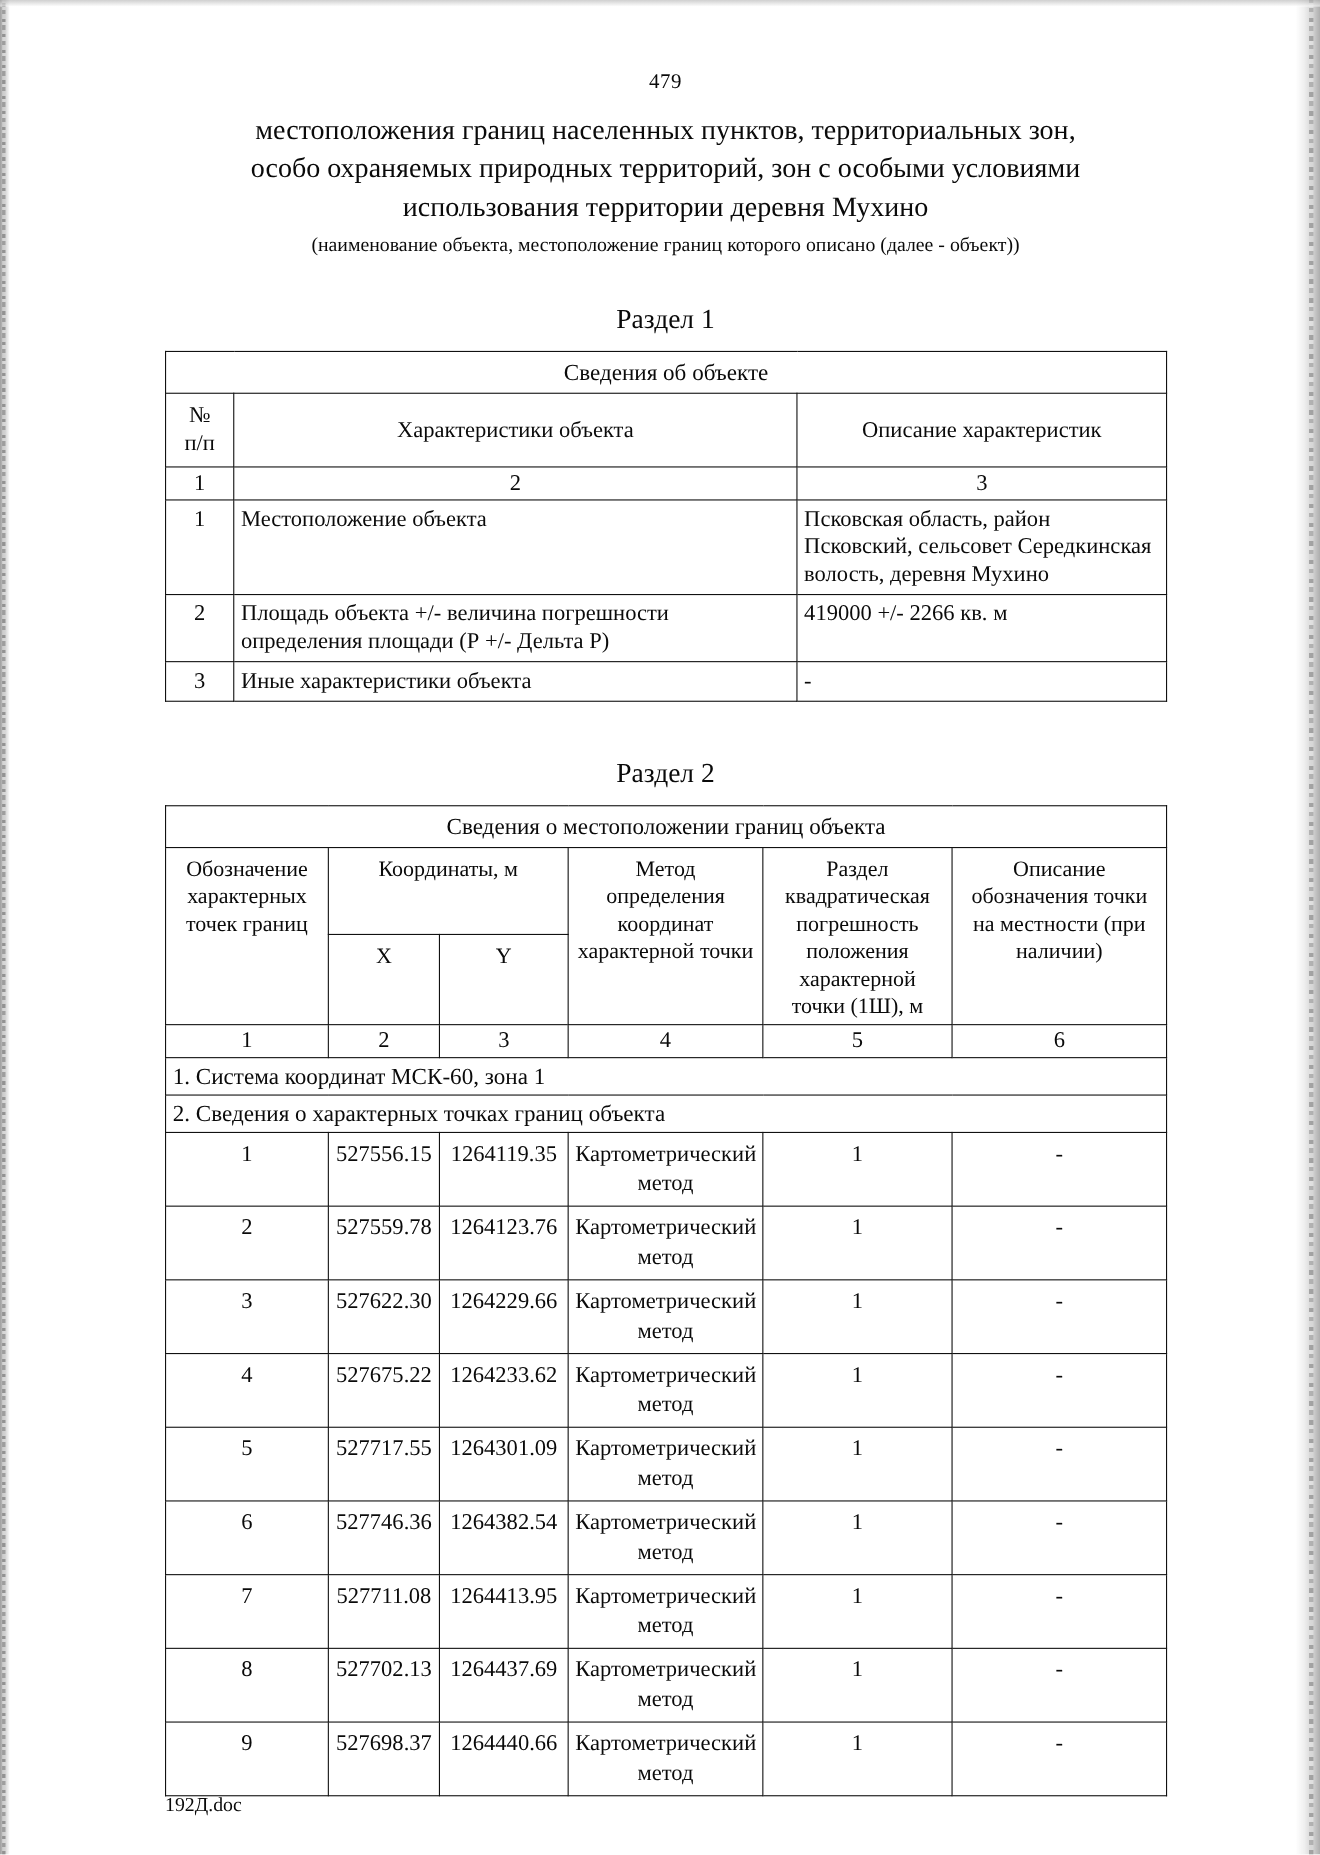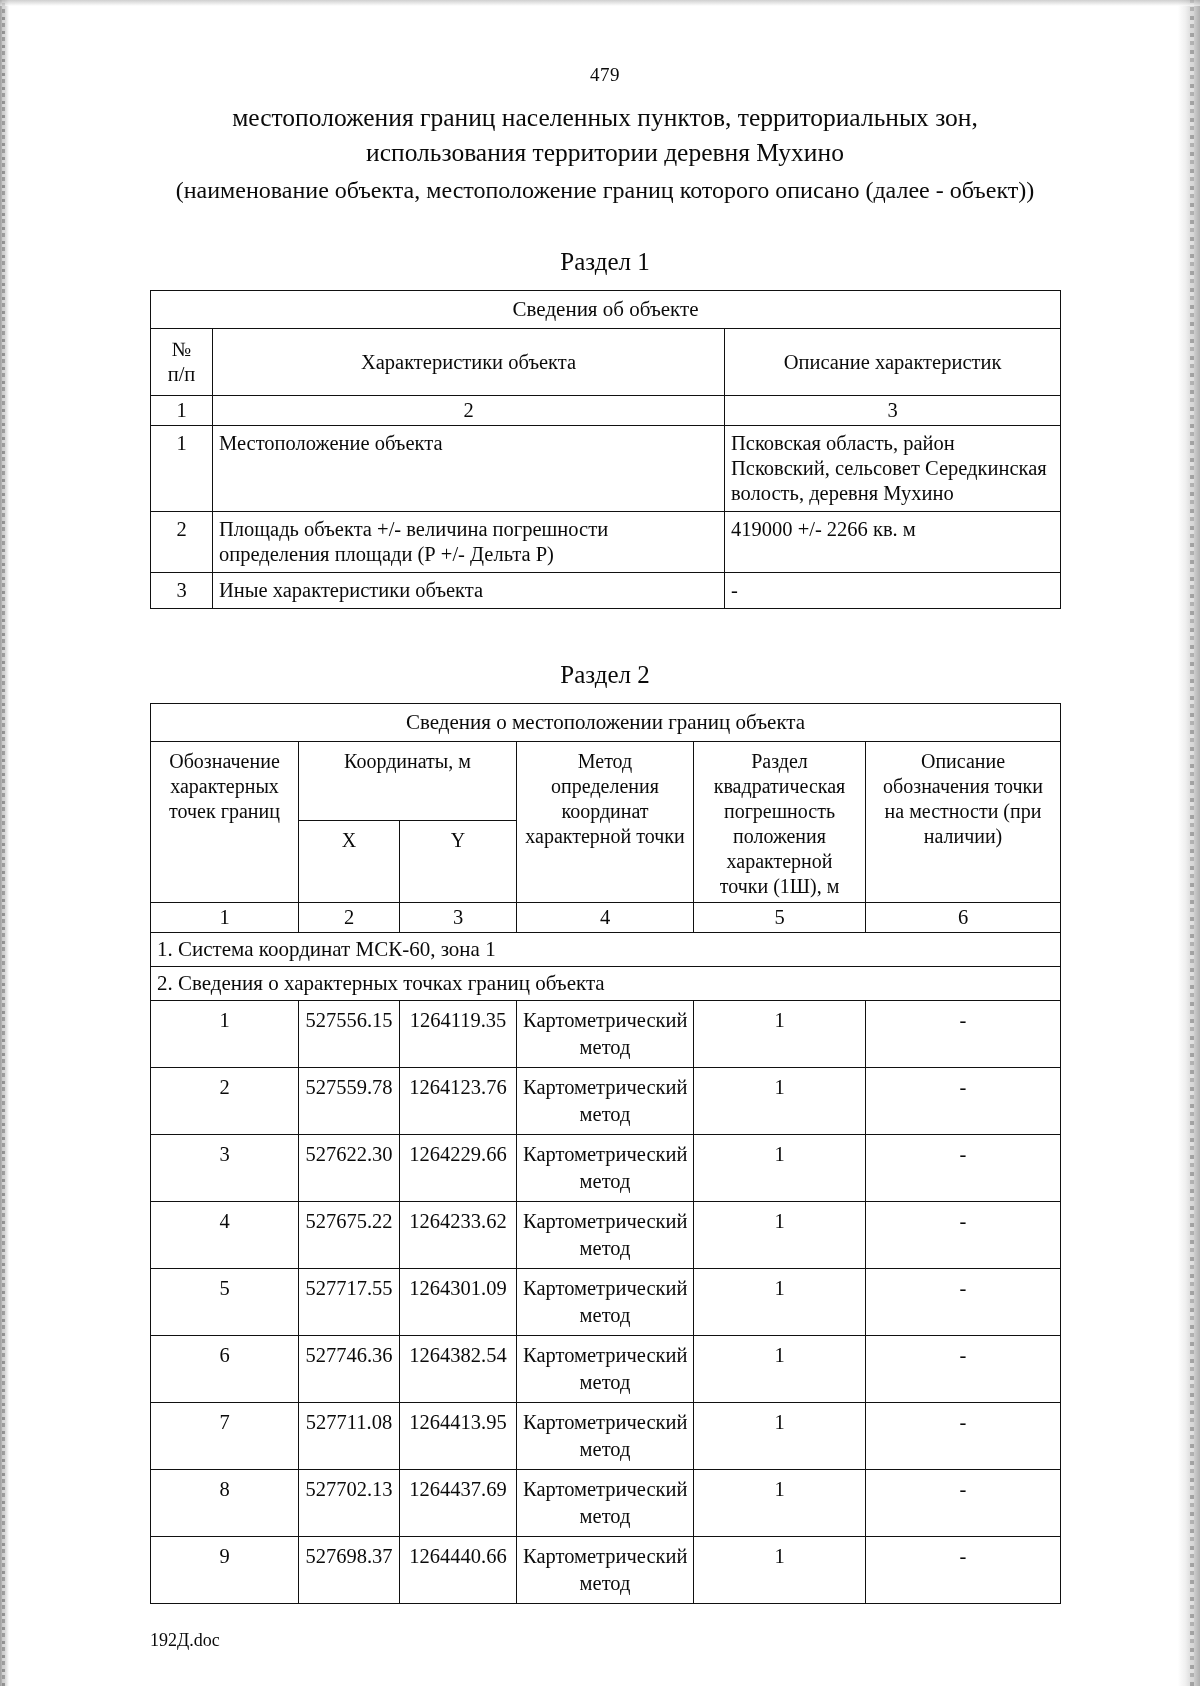--- a/index.html
+++ b/index.html
@@ -59,21 +59,21 @@
   }
   .doc-subtitle{
     text-align:center;
     font-size:25.5px;
     line-height:35px;
     margin-top:14px;
     padding:0 6px;
   }
   .doc-note{
     text-align:center;
-    font-size:24px;
+    font-size:18px;
     margin-top:7px;
   }
   .section-heading{
     text-align:center;
     font-size:25px;
     margin-top:44px;
     margin-bottom:14px;
   }
   .section-heading.second{margin-top:52px;}
 
@@ -152,20 +152,21 @@
 <div class="scan-top"></div>
 
 <div class="page">
   <div class="content">
 
     <div class="page-number">479</div>
 
 
     <div class="doc-subtitle">
       <div>местоположения границ населенных пунктов, территориальных зон,</div>
+      <div>особо охраняемых природных территорий, зон с особыми условиями</div>
       <div>использования территории деревня Мухино</div>
     </div>
 
     <div class="doc-note">(наименование объекта, местоположение границ которого описано (далее - объект))</div>
 
     <div class="section-heading">Раздел 1</div>
 
     <table class="t1">
       <colgroup>
           <col class="c1">

